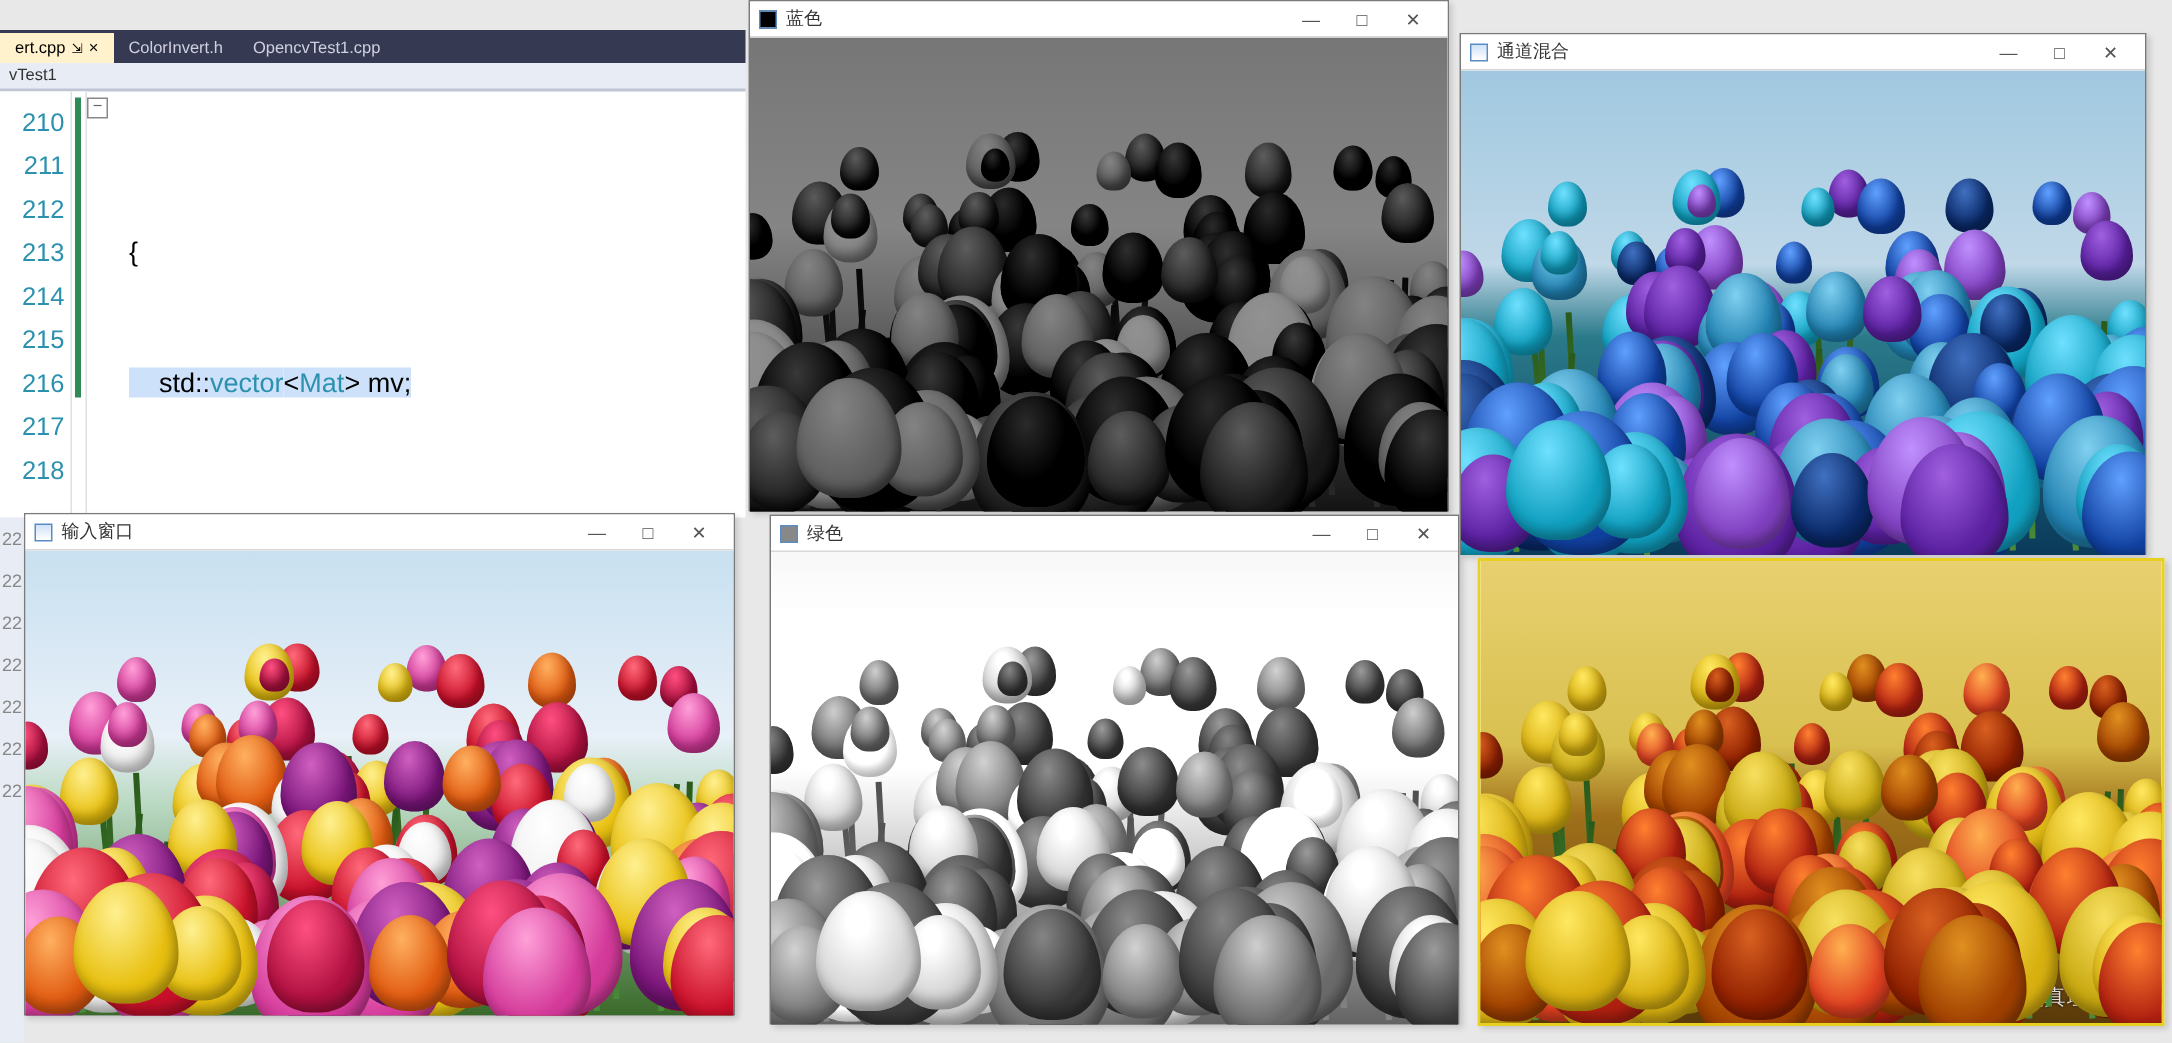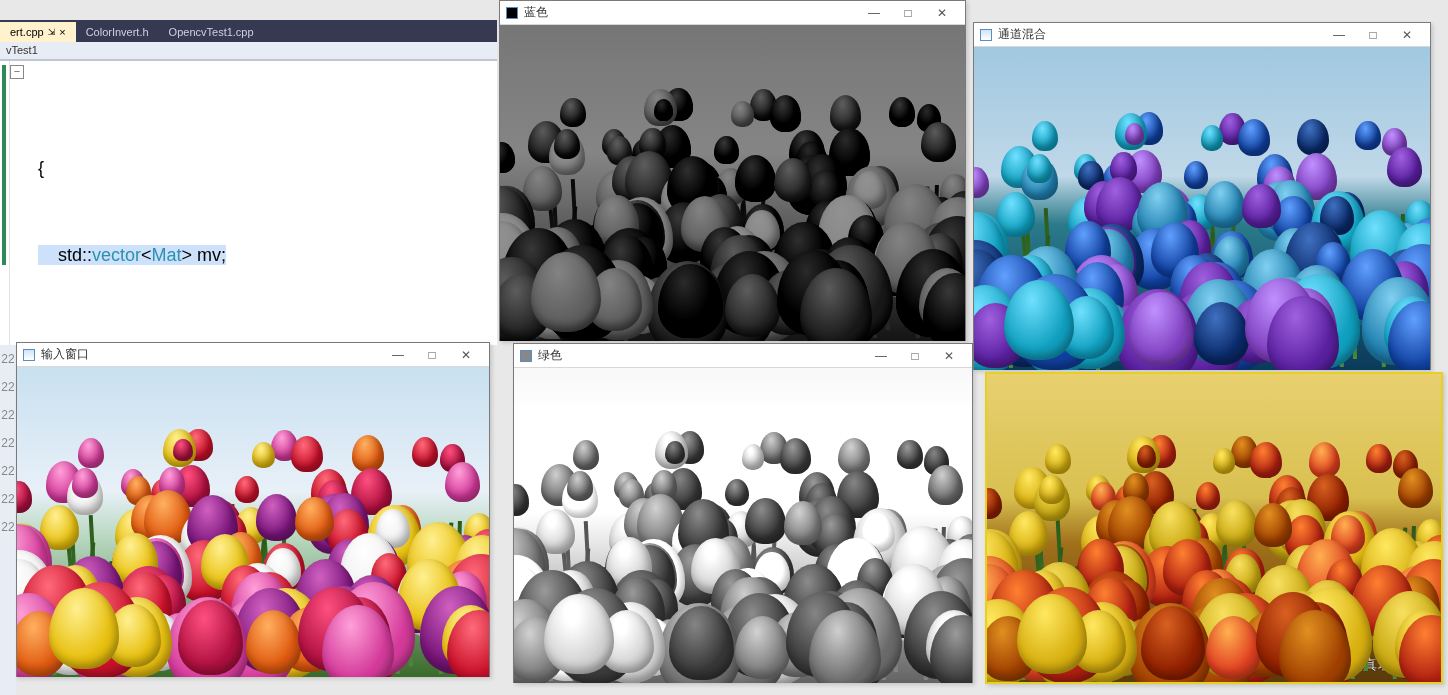--- a/index.html
+++ b/index.html
@@ -65,20 +65,31 @@
   <div class="tab">
       <span>ColorInvert.h</span>
     </div>
   <div class="tab">
       <span>OpencvTest1.cpp</span>
     </div>
 </div>
 <div class="scope">vTest1</div>
 
 <div class="editor">
+  <div class="gutter">
+    <div>210</div>
+      <div>211</div>
+      <div>212</div>
+    <div>213</div>
+      <div>214</div>
+      <div>215</div>
+    <div>216</div>
+      <div>217</div>
+      <div>218</div>
+  </div>
   <div class="track">
       <div class="bar"></div>
     </div>
   <div class="code">
     <div class="outline">−</div>
     <div class="codeline"><span>{</span></div>
     <div class="codeline"><span class="hl">    std::</span><span class="cls hl">vector</span><span class="hl">&lt;</span><span class="cls hl">Mat</span><span class="hl">&gt; mv;</span></div>
     
     
     

